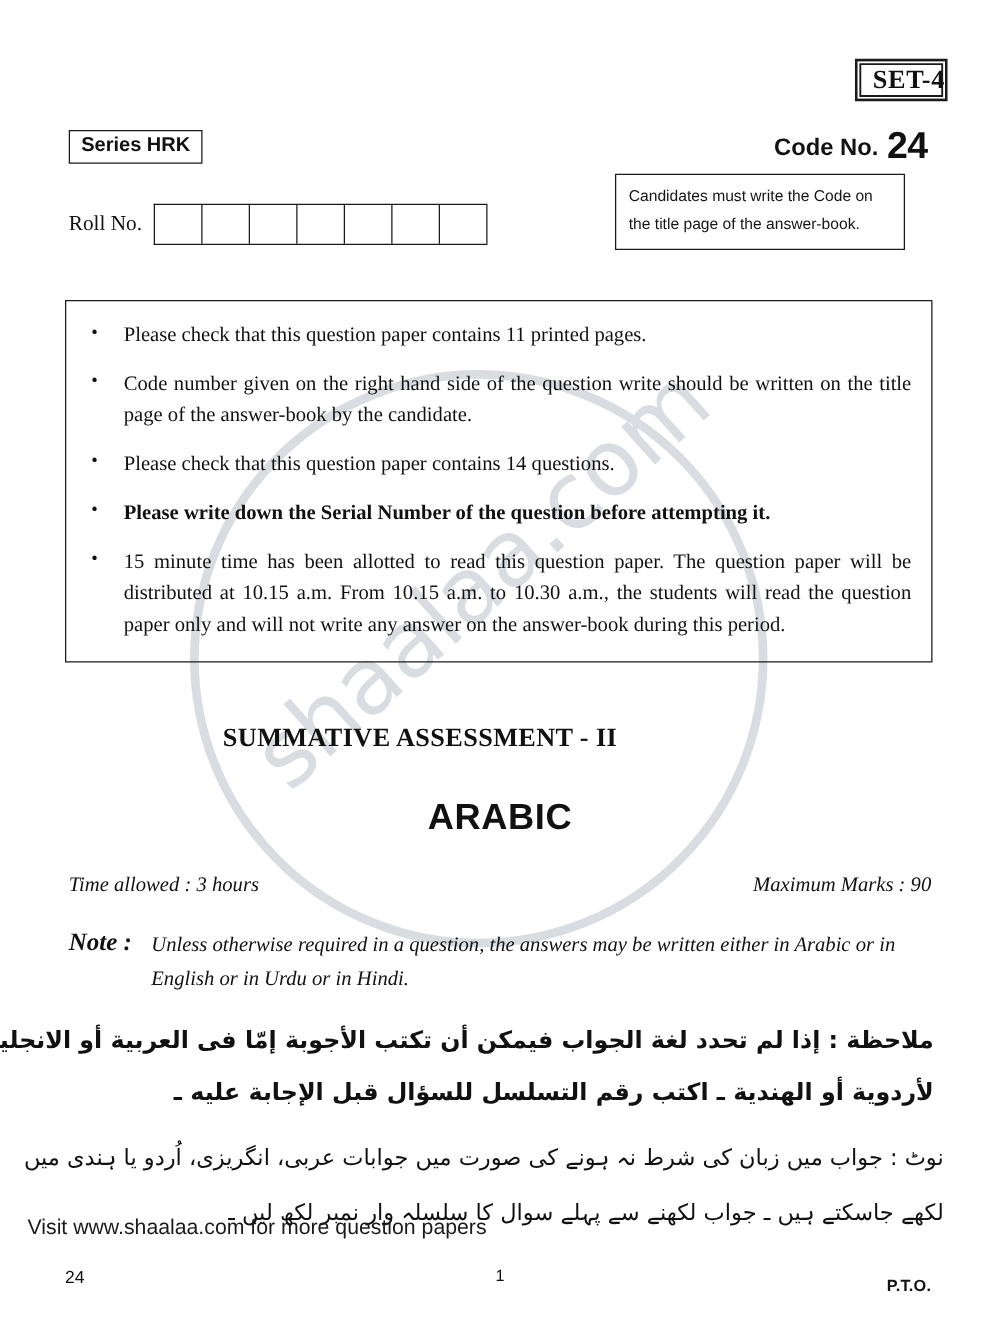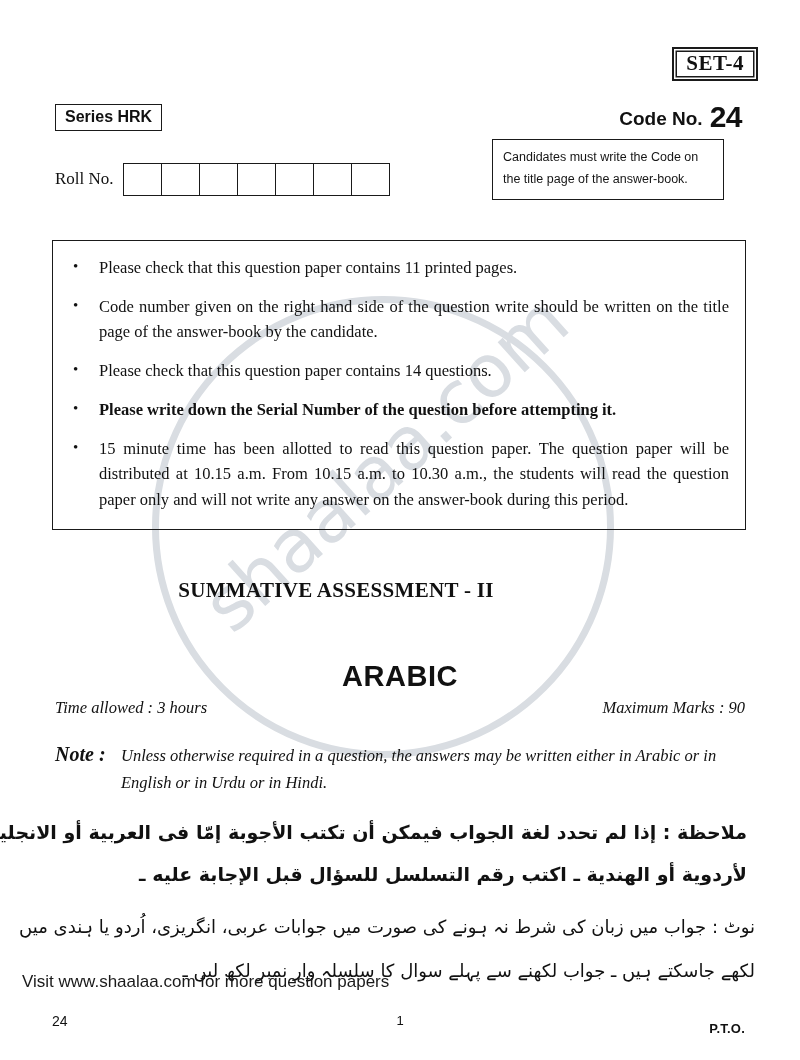--- a/index.html
+++ b/index.html
@@ -58,21 +58,21 @@
   }
 
   
   .content { position: relative; z-index: 2; }
 
   
   .set-box {
     position: absolute;
     right: 42px;
     top: 47px;
-    padding: 3px 12px 5px 12px;
+    padding: 3px 0 5px 12px;
     border: 2px solid #1a1a1a;
     box-shadow: 0 0 0 1.5px #ffffff inset, 0 0 0 3px #1a1a1a inset;
     font-family: "Liberation Serif", serif;
     font-weight: bold;
     font-size: 21px;
     letter-spacing: 0.5px;
     line-height: 1.05;
   }
 
   .series-box {
@@ -192,21 +192,20 @@
   }
   .subject-title {
     position: absolute;
     left: 0; top: 638px;
     width: 800px;
     text-align: center;
     font-family: "Liberation Sans", sans-serif;
     font-weight: bold;
     font-size: 29px;
     letter-spacing: 0.5px;
-    margin-top: 22px;
   }
 
   
   .time-marks {
     position: absolute;
     left: 55px;
     top: 698px;
     width: 690px;
     display: flex;
     justify-content: space-between;

